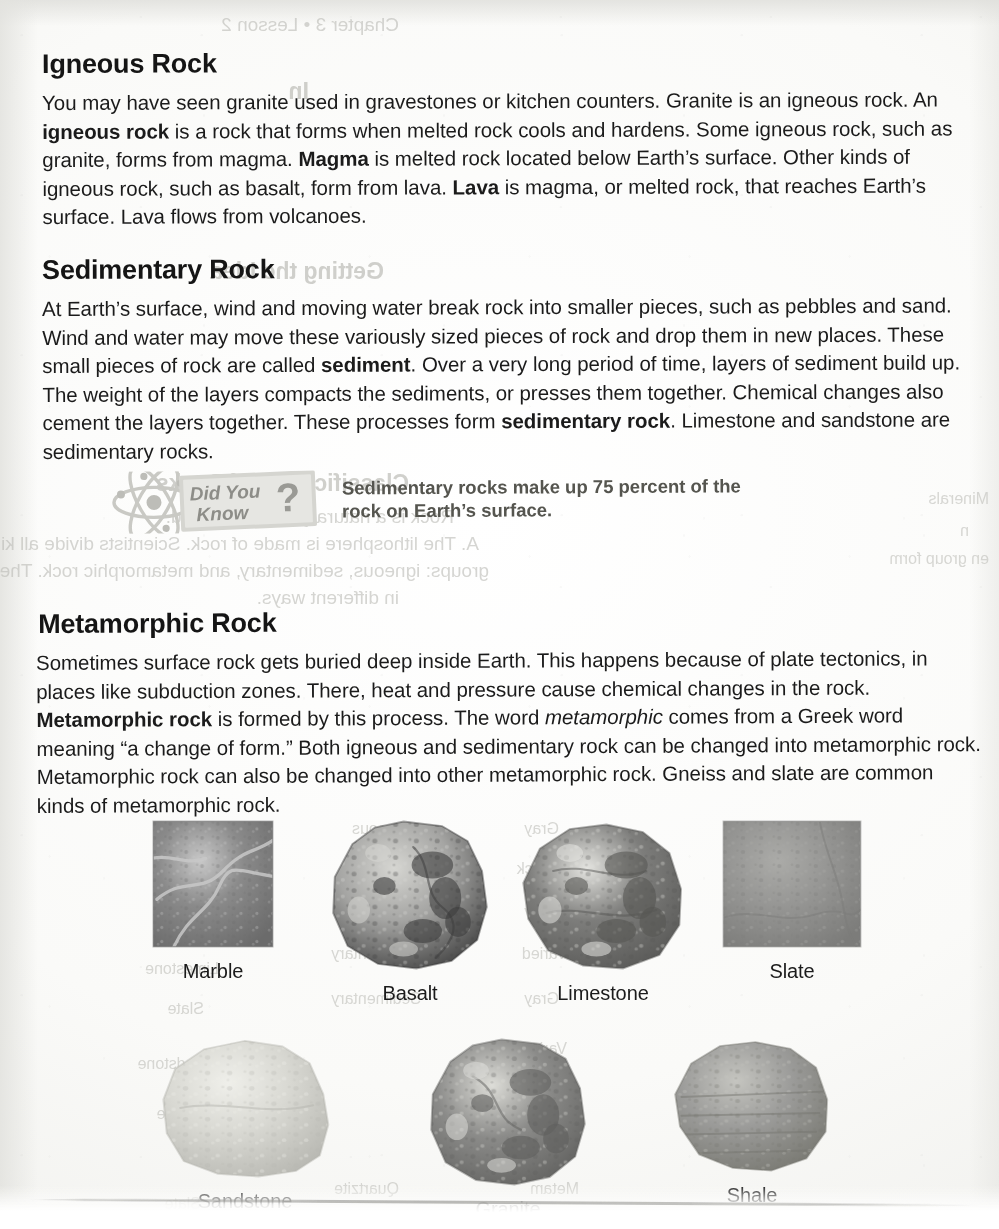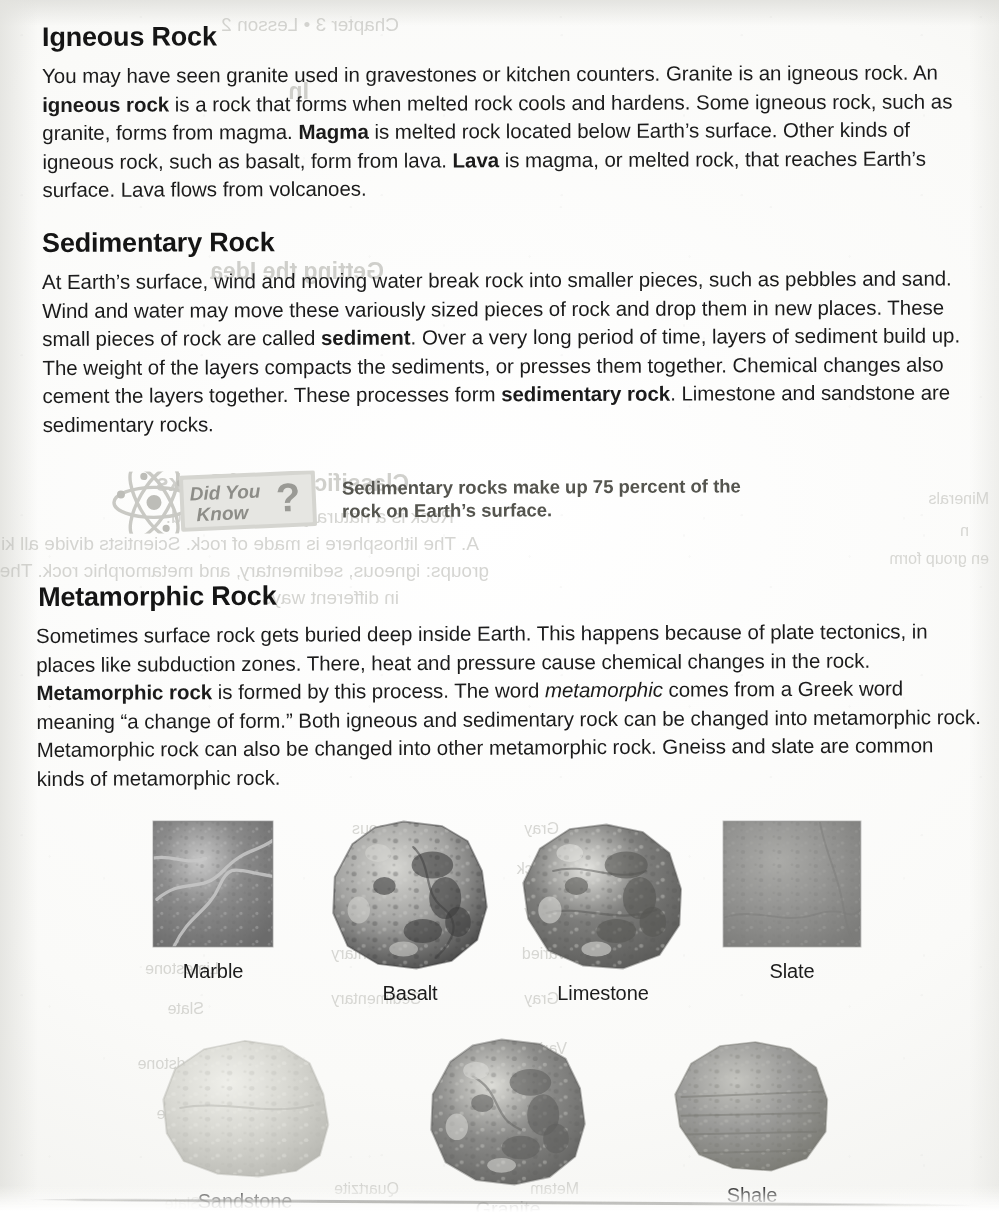--- a/index.html
+++ b/index.html
@@ -81,20 +81,21 @@
   }
   .bleed.h { font-weight: bold; font-size: 23px; color: #b3b3ad; }
   .bleed.b { font-size: 19px; color: #bcbcb7; }
   .bleed.s { font-size: 16px; color: #c0c0bb; }
 
   
   .content {
     position: absolute;
     inset: 0;
     z-index: 6;
+    margin-top: 27px;
   }
   h2.section-head {
     position: absolute;
     margin: 0;
     font-size: 27px;
     font-weight: bold;
     letter-spacing: -.2px;
     color: #151515;
   }
   p.body {

